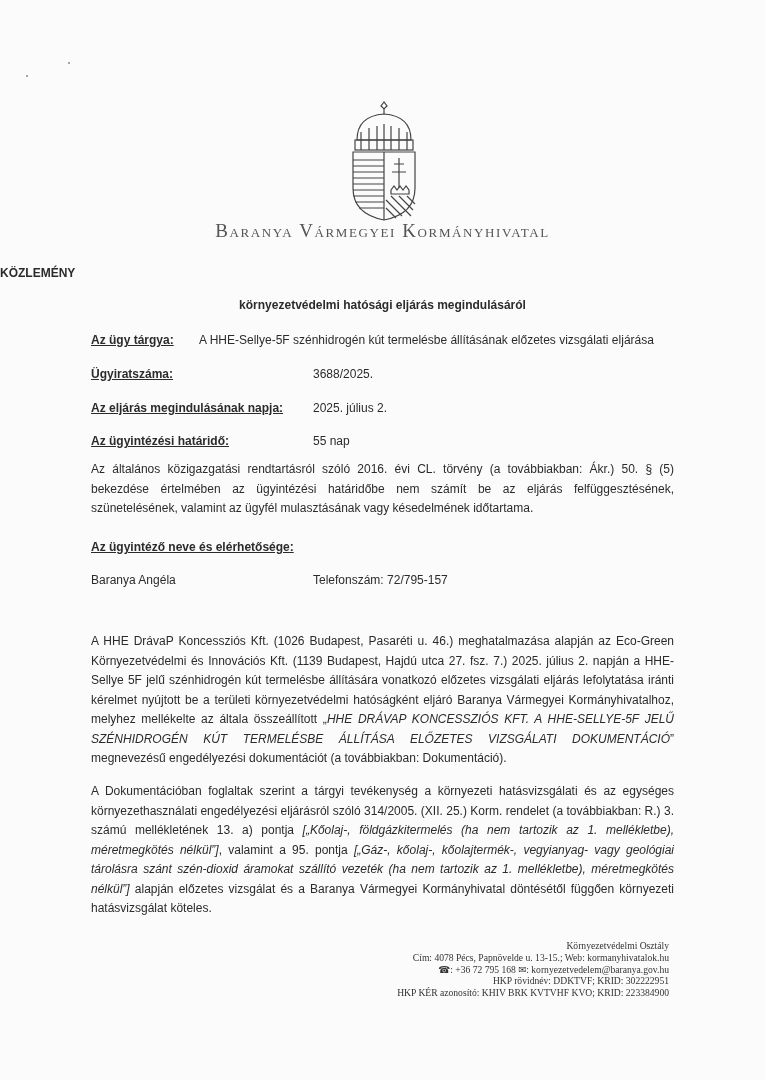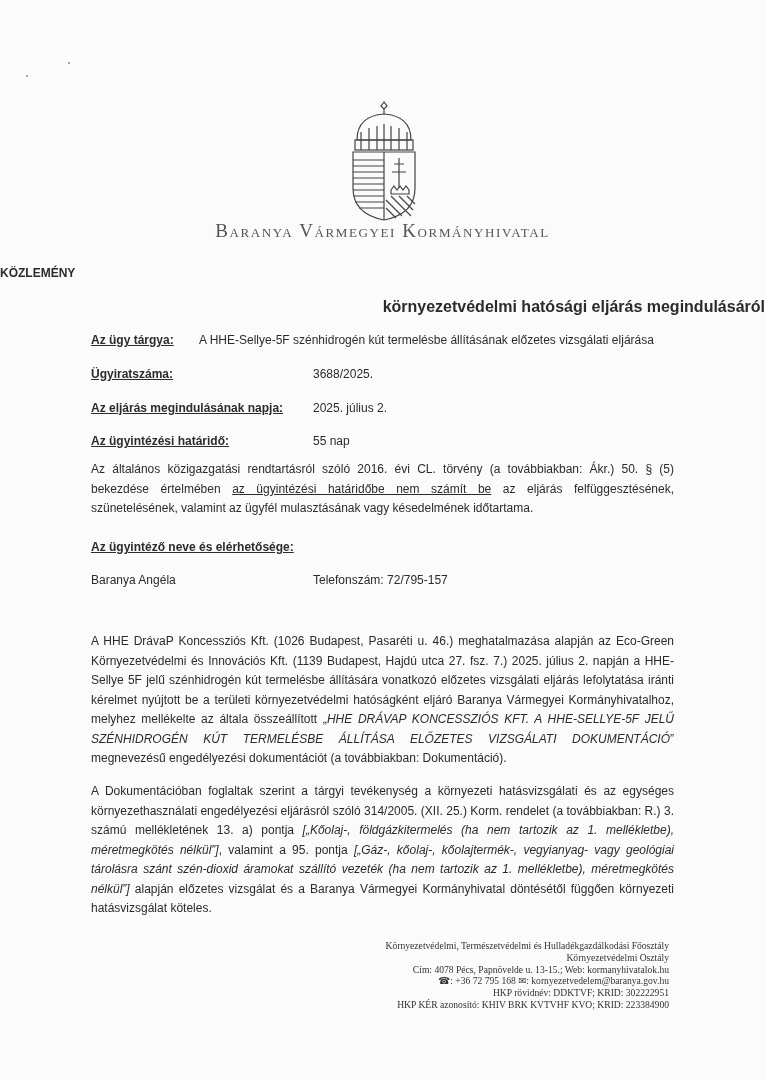--- a/index.html
+++ b/index.html
@@ -4,26 +4,26 @@
 <style>
   html, body { margin:0; padding:0; }
   body { width:765px; height:1080px; background:#fbfbfb; position:relative; overflow:hidden;
          font-family:"Liberation Sans", sans-serif; color:#2b2b2b; }
   .page { position:absolute; left:0; top:0; width:765px; height:824px;margin-top:28px; }
   .speck { position:absolute; width:2px; height:2px; background:#888; border-radius:1px; }
   .crest { position:absolute; left:339px; top:72px; width:90px; height:122px; }
   .agency { position:absolute; left:0; width:765px; top:192px; text-align:center;
             font-family:"Liberation Serif", serif; font-size:19px; letter-spacing:1.6px; color:#555; font-variant:small-caps; }
   .title { position:absolute; left:0; width:765px; top:238px; font-weight:bold; font-size:12px; }
-  .subtitle { position:absolute; left:0; width:765px; top:270px; text-align:right; font-weight:bold; font-size:16px; }
+  .subtitle { position:absolute; left:0; width:765px; top:270px; text-align:center; font-weight:bold; font-size:12px; }
   .row { position:absolute; left:91px; font-size:12px; white-space:nowrap; }
   .lbl { font-weight:bold; text-decoration:underline; }
   .val { position:absolute; }
   .para { position:absolute; left:91px; width:583px; font-size:12px; line-height:19.5px; text-align:justify; }
-  .u { text-decoration:underline; }
+  .u { }
   i { font-style:italic; }
   .footer { position:absolute; right:96px; top:912px; text-align:right;
             font-family:"Liberation Serif", serif; font-size:9.6px; line-height:11.8px; color:#333; }
 </style>
 </head>
 <body>
 
 <div class="page">
   <div class="speck" style="left:26px;top:47px;"></div>
   <div class="speck" style="left:68px;top:34px;"></div>
@@ -80,20 +80,19 @@
 
   <div class="para" style="top:604px;">
     <span>A HHE DrávaP Koncessziós Kft. (1026 Budapest, Pasaréti u. 46.) meghatalmazása alapján az Eco-Green Környezetvédelmi és Innovációs Kft. (1139 Budapest, Hajdú utca 27. fsz. 7.) 2025. július 2. napján a HHE- Sellye 5F jelű szénhidrogén kút termelésbe állítására vonatkozó előzetes vizsgálati eljárás lefolytatása iránti kérelmet nyújtott be a területi környezetvédelmi hatóságként eljáró Baranya Vármegyei Kormányhivatalhoz, melyhez mellékelte az általa összeállított „</span><i>HHE DRÁVAP KONCESSZIÓS KFT. A HHE-SELLYE-5F JELŰ SZÉNHIDROGÉN KÚT TERMELÉSBE ÁLLÍTÁSA ELŐZETES VIZSGÁLATI DOKUMENTÁCIÓ</i><span>” megnevezésű engedélyezési dokumentációt (a továbbiakban: Dokumentáció).</span>
   </div>
 
   <div class="para" style="top:754px;">
     <span>A Dokumentációban foglaltak szerint a tárgyi tevékenység a környezeti hatásvizsgálati és az egységes környezethasználati engedélyezési eljárásról szóló 314/2005. (XII. 25.) Korm. rendelet (a továbbiakban: R.) 3. számú mellékletének 13. a) pontja </span><i>[„Kőolaj-, földgázkitermelés (ha nem tartozik az 1. mellékletbe), méretmegkötés nélkül”]</i><span>, valamint a 95. pontja </span><i>[„Gáz-, kőolaj-, kőolajtermék-, vegyianyag- vagy geológiai tárolásra szánt szén-dioxid áramokat szállító vezeték (ha nem tartozik az 1. mellékletbe), méretmegkötés nélkül”]</i><span> alapján előzetes vizsgálat és a Baranya Vármegyei Kormányhivatal döntésétől függően környezeti hatásvizsgálat köteles.</span>
   </div>
 
   <div class="footer">
-    <div>Környezetvédelmi, Természetvédelmi és Hulladékgazdálkodási Főosztály</div>
     <div>Környezetvédelmi Osztály</div>
     <div>Cím: 4078 Pécs, Papnövelde u. 13-15.; Web: kormanyhivatalok.hu</div>
     <div>☎: +36 72 795 168 ✉: kornyezetvedelem@baranya.gov.hu</div>
     <div>HKP rövidnév: DDKTVF; KRID: 302222951</div>
     <div>HKP KÉR azonosító: KHIV BRK KVTVHF KVO; KRID: 223384900</div>
   </div>
 </div>
 
 </body></html>

